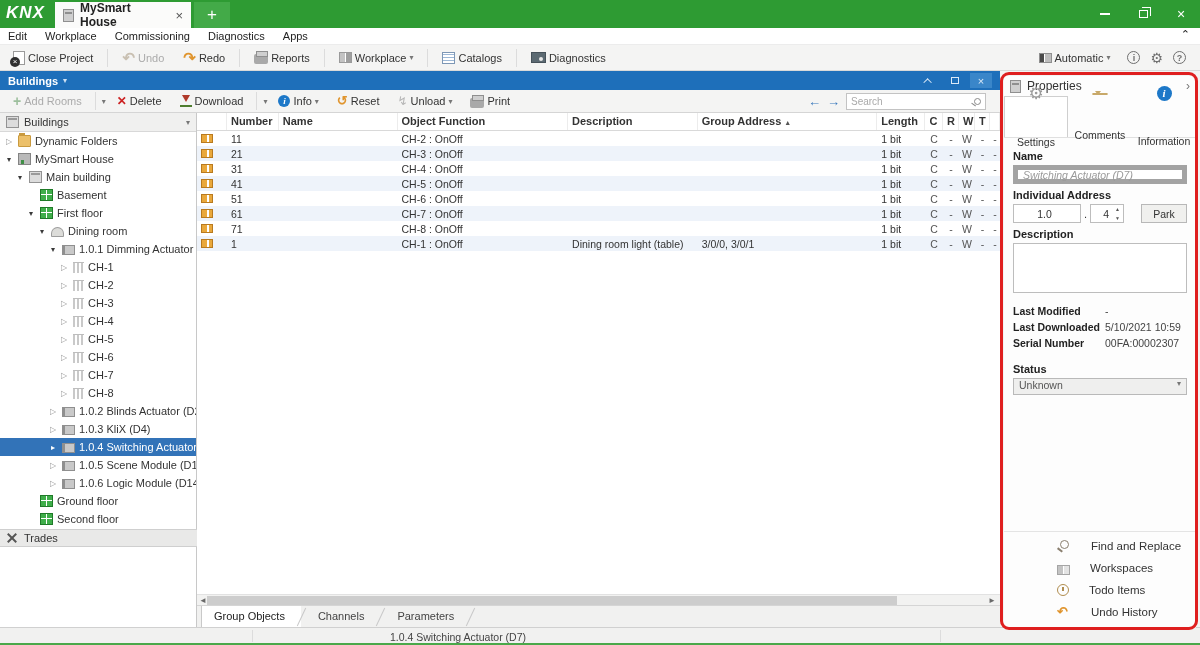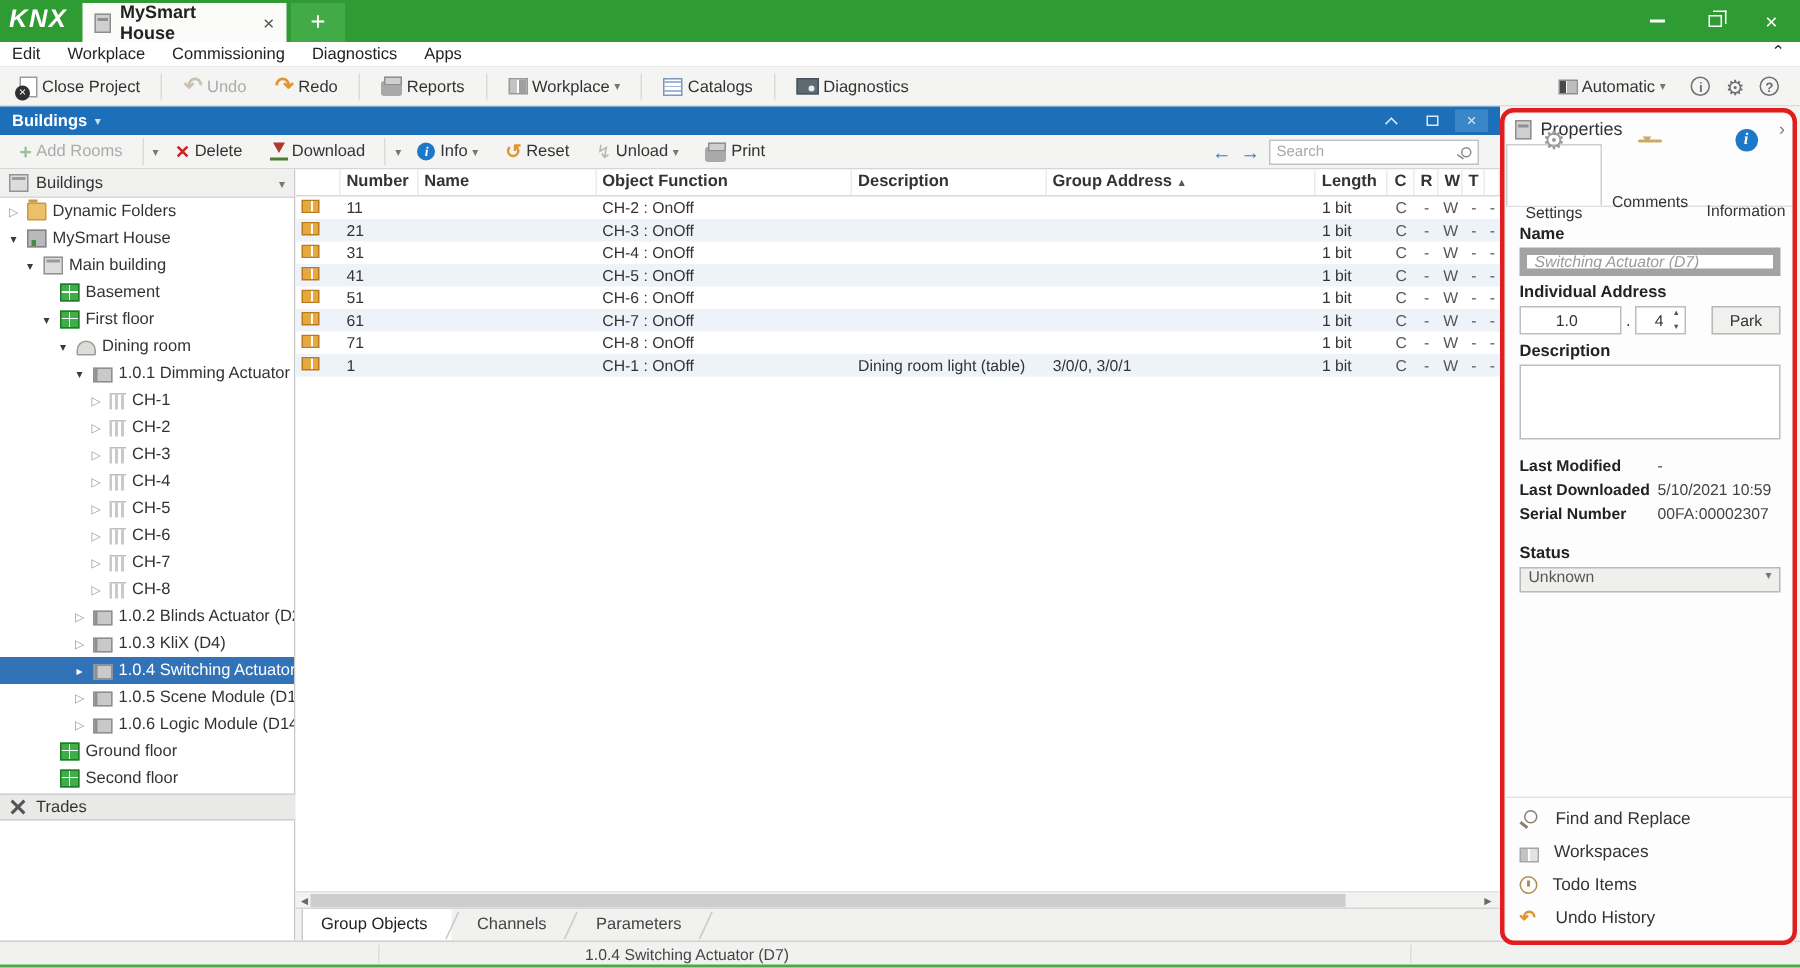--- a/index.html
+++ b/index.html
@@ -191,21 +191,21 @@
   .parkbtn { margin-left:auto; width:46px; height:19px; background:#f0f0ee; border:1px solid #b8b8b8;
     text-align:center; padding-top:3px; font-size:10.5px; color:#333; }
   .descbox { width:100%; height:50px; border:1px solid #bdbdbd; background:#fff; }
   .kv { display:flex; margin-top:4px; }
   .kv .k { font-weight:bold; width:92px; flex:none; font-size:10.5px; color:#222; }
   .kv .v { font-size:10.5px; color:#444; }
   .statussel { width:100%; height:17px; background:#efefee; border:1px solid #b9b9b9; display:flex;
     align-items:flex-start; padding:0 5px; }
   .statussel .sval { flex:1; font-size:10.5px; color:#555; }
   .pr-foot { position:absolute; left:0; bottom:2px; width:100%; border-top:1px solid #e4e4e4; padding:3px 0; }
-  .toolrow { height:22px; display:flex; align-items:center; gap:10px; padding:0 9px; font-size:11.5px; color:#333; }
+  .toolrow { height:22px; display:flex; align-items:center; gap:20px; padding:0 9px; font-size:11.5px; color:#333;margin-left:44px; }
   .fi { width:14px; height:14px; position:relative; flex:none; }
   .fi-search::before { content:""; position:absolute; left:3px; top:1px; width:7px; height:7px;
     border:1.6px solid #8a7f6f; border-radius:50%; }
   .fi-search::after { content:""; position:absolute; left:0px; top:10px; width:6px; height:1.8px;
     background:#8a7f6f; transform:rotate(38deg); }
   .fi-ws { left:0; top:2px; width:13px; height:10px; border:1px solid #a5a5a5; background:
     linear-gradient(90deg,#c3c3c3 0 5px,#fff 5px 6px,#e3e3e3 6px); }
   .fi-clock { width:12px; height:12px; border:1.5px solid #b08d4f; border-radius:50%; }
   .fi-clock::after { content:""; position:absolute; left:4px; top:2px; width:1.5px; height:4px; background:#b08d4f; }
   .fi-play { width:13px; height:13px; background:#3fae46; border-radius:50%; }

